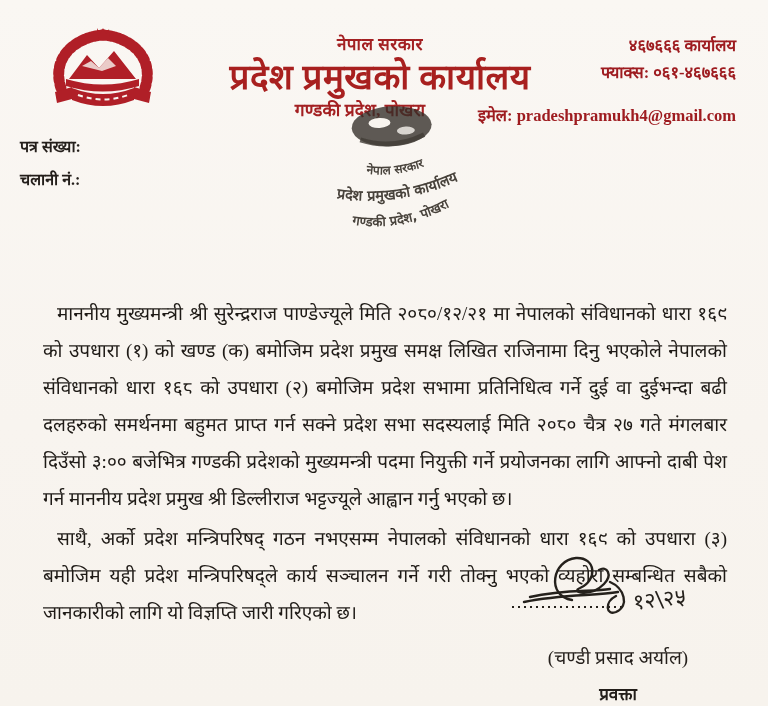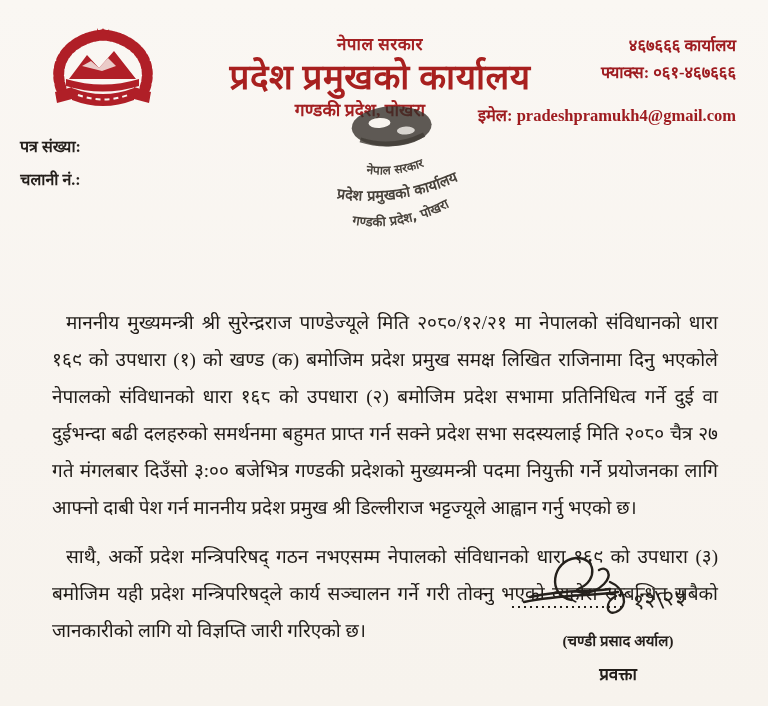--- a/index.html
+++ b/index.html
@@ -9,47 +9,47 @@
     width: 768px; height: 706px;
     background: #f9f6f1;
     font-family: "Liberation Serif", "DejaVu Serif", serif;
     color: #201c18;
     overflow: hidden;
   }
   .page { position: absolute; inset: 0; background: linear-gradient(180deg,#faf7f3 0%,#f8f4ef 60%,#f7f3ed 100%); }
 
   
   .emblem { position: absolute; left: 42px; top: 26px; width: 122px; height: 104px; }
-  .ref-labels { position: absolute; left: 20px; top: 130px; font-size: 16px; font-weight: bold; line-height: 33px; color: #241f1b; text-align: center; }
+  .ref-labels { position: absolute; left: 20px; top: 130px; font-size: 16px; font-weight: bold; line-height: 33px; color: #241f1b; }
 
   .center-head { position: absolute; left: 170px; width: 420px; text-align: center; color: #a32022; }
   .gov-line { top: 32px; font-size: 17px; font-weight: bold; letter-spacing: .5px; }
   .office-line { top: 52px; font-size: 35px; font-weight: bold; letter-spacing: .5px; color: #a8201f; }
   .sub-line { top: 97px; font-size: 17.5px; font-weight: bold; left: 150px; width: 420px; }
 
   .contact { position: absolute; right: 32px; top: 32px; text-align: right; color: #9e1c20; font-weight: bold; font-size: 16.5px; line-height: 27px; }
   .email-line { position: absolute; right: 32px; top: 103px; text-align: right; color: #9e1c20; font-weight: bold; font-size: 16.5px; }
 
   
   .stamp { position: absolute; left: 292px; top: 104px; width: 214px; height: 134px; transform: rotate(-3deg); opacity: .92; }
   .stamp text { font-family: "DejaVu Sans", sans-serif; fill: #3a342d; font-weight: bold; }
 
   
   .date-line { position: absolute; right: 34px; top: 200px; font-size: 19px; font-weight: 500; letter-spacing: 1px; }
   .press-title { position: absolute; left: 0; right: 0; top: 240px; text-align: center; font-size: 21px; font-weight: bold; }
   .press-title span { text-decoration: underline; text-underline-offset: 5px; text-decoration-thickness: 2px; }
 
   
   .body-text { position: absolute; left: 40px; right: 38px; top: 292px; font-size: 19px; line-height: 37px; text-align: justify; color: #1e1a16; }
-  .body-text p { text-indent: 14px; margin: 12px; }
+  .body-text p { text-indent: 14px; margin: 3px; }
 
   
   .sig-block { position: absolute; right: 30px; top: 552px; width: 240px; text-align: center; }
   .sig-scribble { width: 225px; height: 74px; display: block; margin: 0 auto; }
-  .sig-name { font-size: 15px; font-weight: bold; margin-top: 4px; color: #241f1b; }
+  .sig-name { font-size: 19px; font-weight: normal; margin-top: 18px; color: #241f1b; }
   .sig-role { font-size: 17px; font-weight: bold; margin-top: 12px; color: #241f1b; }
 </style>
 </head>
 <body>
 
 <div class="page">
 
   <svg class="emblem" viewBox="0 0 122 104" aria-hidden="true">
     <g fill="none" stroke="#b01f27" stroke-linecap="round">
 

